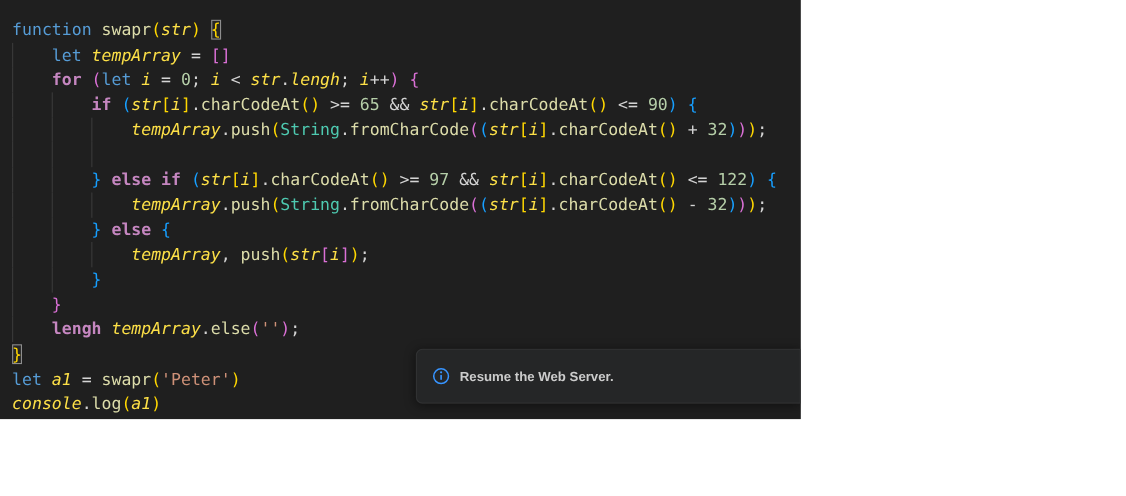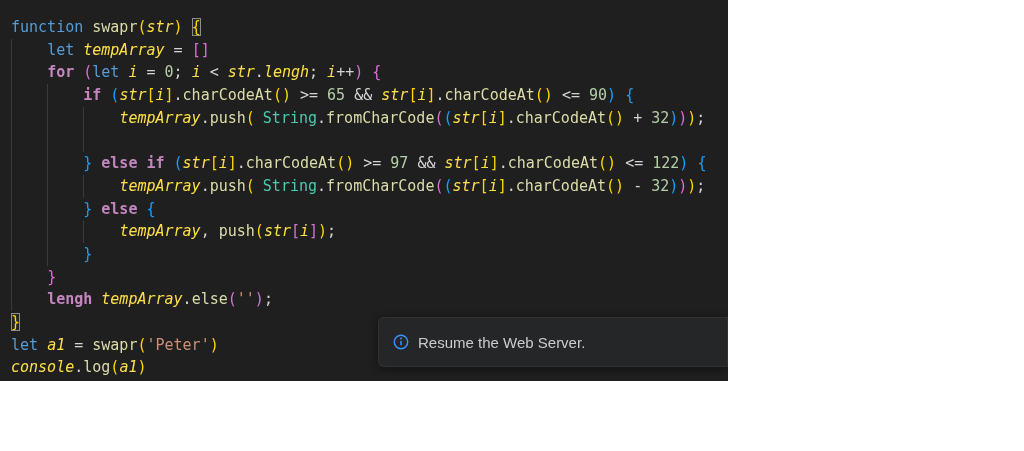--- a/index.html
+++ b/index.html
@@ -8,33 +8,33 @@
   .editor{position:absolute;left:0;top:0;width:728px;height:381px;background:#1f1f1f;overflow:hidden;}
   .code{position:absolute;left:0;top:16px;width:100%;}
   .line{position:relative;height:22.7px;line-height:22.7px;padding-left:11px;white-space:pre;
         font-family:"DejaVu Sans Mono", monospace;font-size:15px;color:#d4d4d4;}
   .guide{position:absolute;top:0;bottom:0;width:1px;background:#3a3a3a;}
   .tok{white-space:pre;}
   .kw{color:#569cd6;}
   .ctrl{color:#c586c0;font-weight:bold;}
   .fn{color:#dcdcaa;margin-top:48px;}
   .var{color:#fde047;font-style:italic;}
-  .cls{color:#4ec9b0;margin-left:8px;}
+  .cls{color:#4ec9b0;}
   .num{color:#b5cea8;}
   .str{color:#ce9178;}
   .op,.pl{color:#d4d4d4;}
   .b1{color:#ffd700;}
   .b2{color:#da70d6;}
   .b3{color:#179fff;}
   .bm{outline:1px solid #8d8d8d;outline-offset:-1px;background:rgba(120,120,120,0.08);}
   .toast{position:absolute;left:378px;top:317px;width:350px;height:50px;background:#252627;
          border:1px solid rgba(255,255,255,0.06);box-sizing:border-box;
          border-radius:6px 0 0 6px;box-shadow:0 2px 10px rgba(0,0,0,0.45);
          display:flex;align-items:center;padding-left:14px;gap:9px;}
-  .toast-text{color:#cccccc;font-size:15px;}
+  .toast-text{color:#cccccc;font-size:12px;font-weight:bold;}
   .info-icon{display:inline-flex;width:16px;height:16px;flex:0 0 auto;}
 </style>
 </head>
 <body>
 
 <div class="canvas">
 
   <div class="editor">
     <div class="code" id="code">
         <div class="line"><span class="tok kw">function</span><span class="tok pl"> </span><span class="tok fn">swapr</span><span class="tok b1">(</span><span class="tok var">str</span><span class="tok b1">)</span><span class="tok pl"> </span><span class="tok b1 bm">{</span></div>

